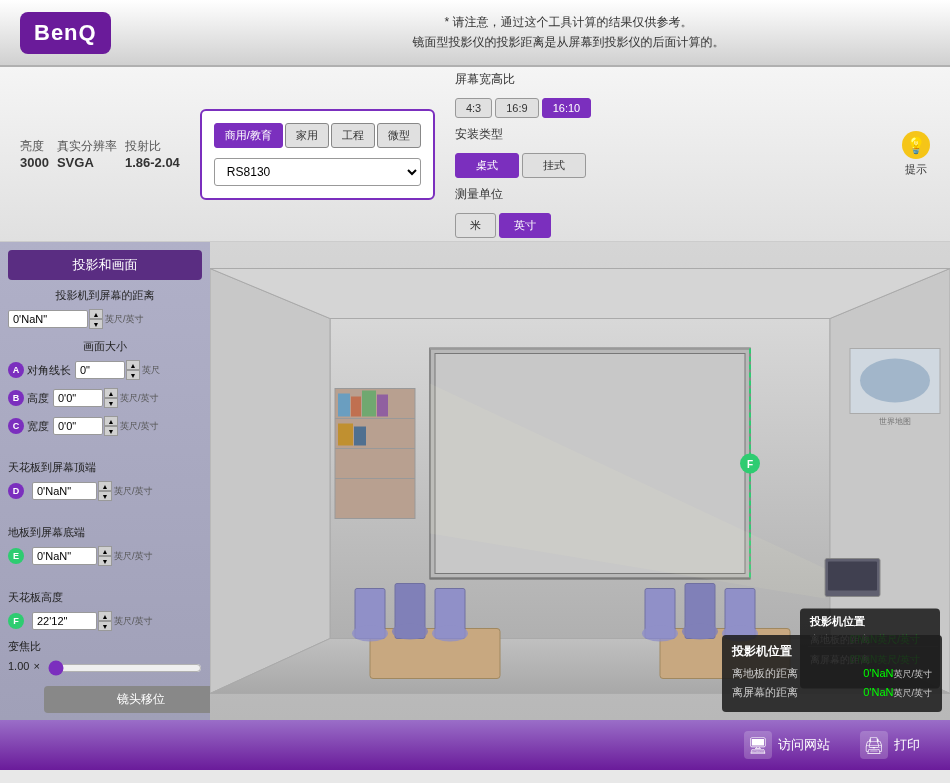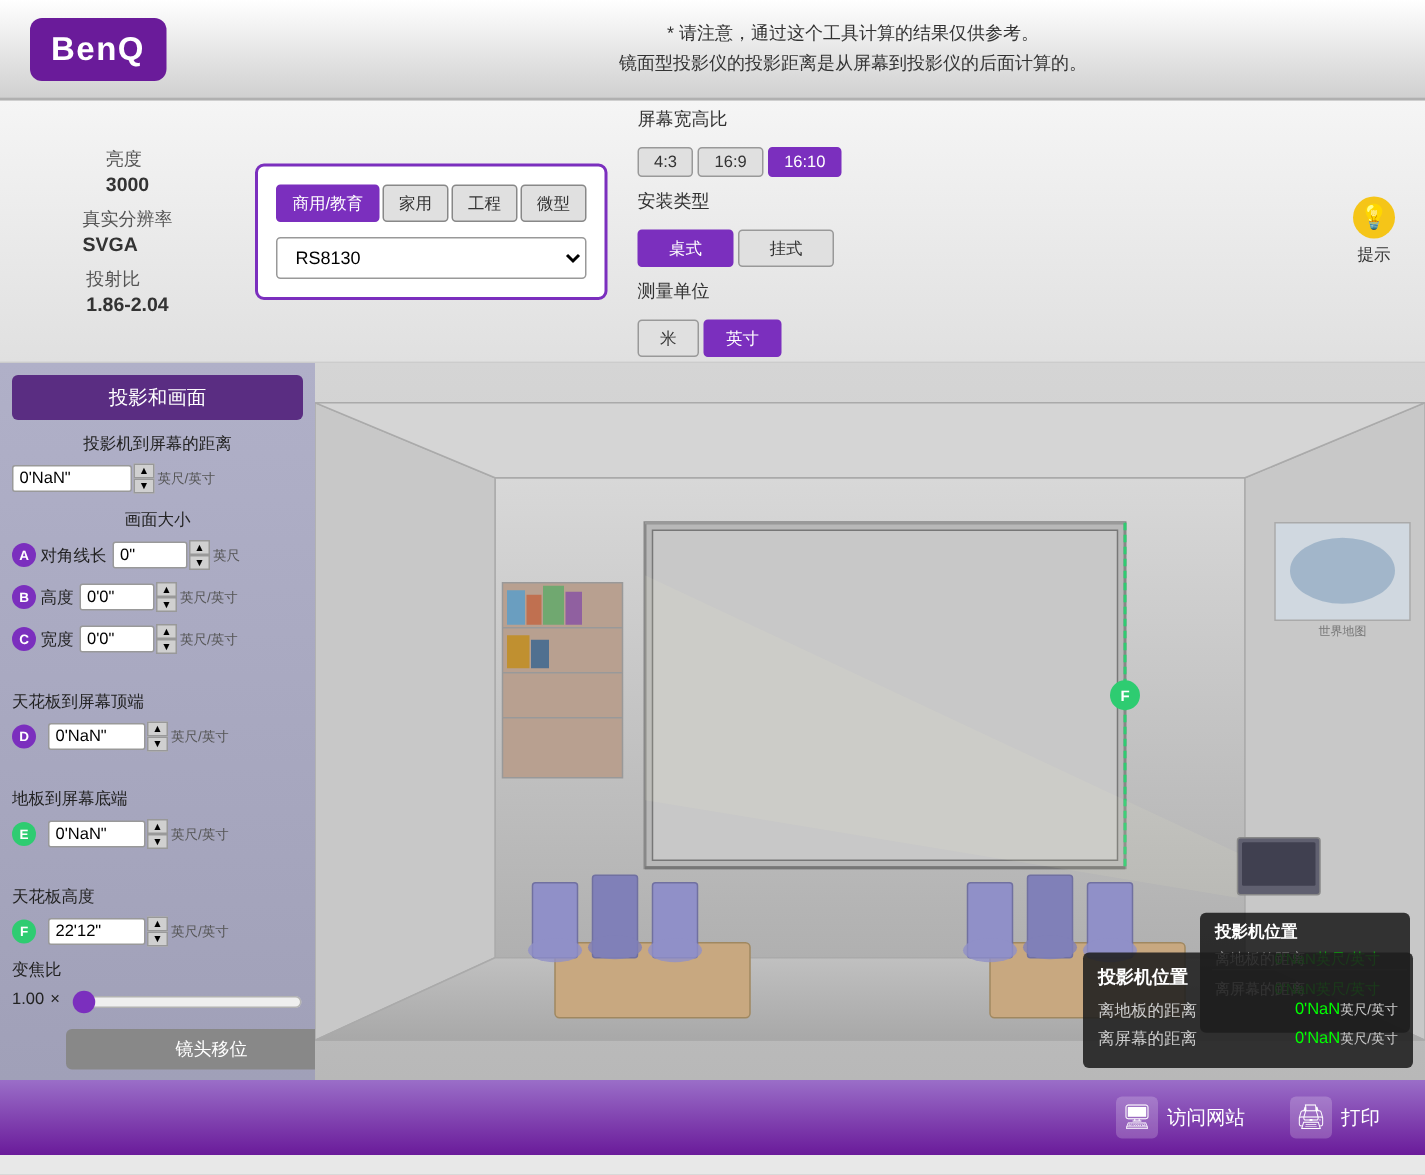--- a/index.html
+++ b/index.html
@@ -50,24 +50,23 @@
       background: linear-gradient(to bottom, #f5f5f5, #e0e0e0);
       height: 175px;
       display: flex;
       align-items: center;
       padding: 10px 20px;
       border-bottom: 1px solid #ccc;
       gap: 20px;
     }
     #specs-area {
       display: flex;
-      flex-direction: column;
+      flex-direction: row;
       gap: 8px;
       min-width: 130px;
-      align-items: center;
     }
     .spec-item .spec-value {
       color: #333;
       font-size: 13px;
       font-weight: bold;
     }
 
     #projector-selector {
       border: 2px solid #7b2fbe;
       border-radius: 6px;

